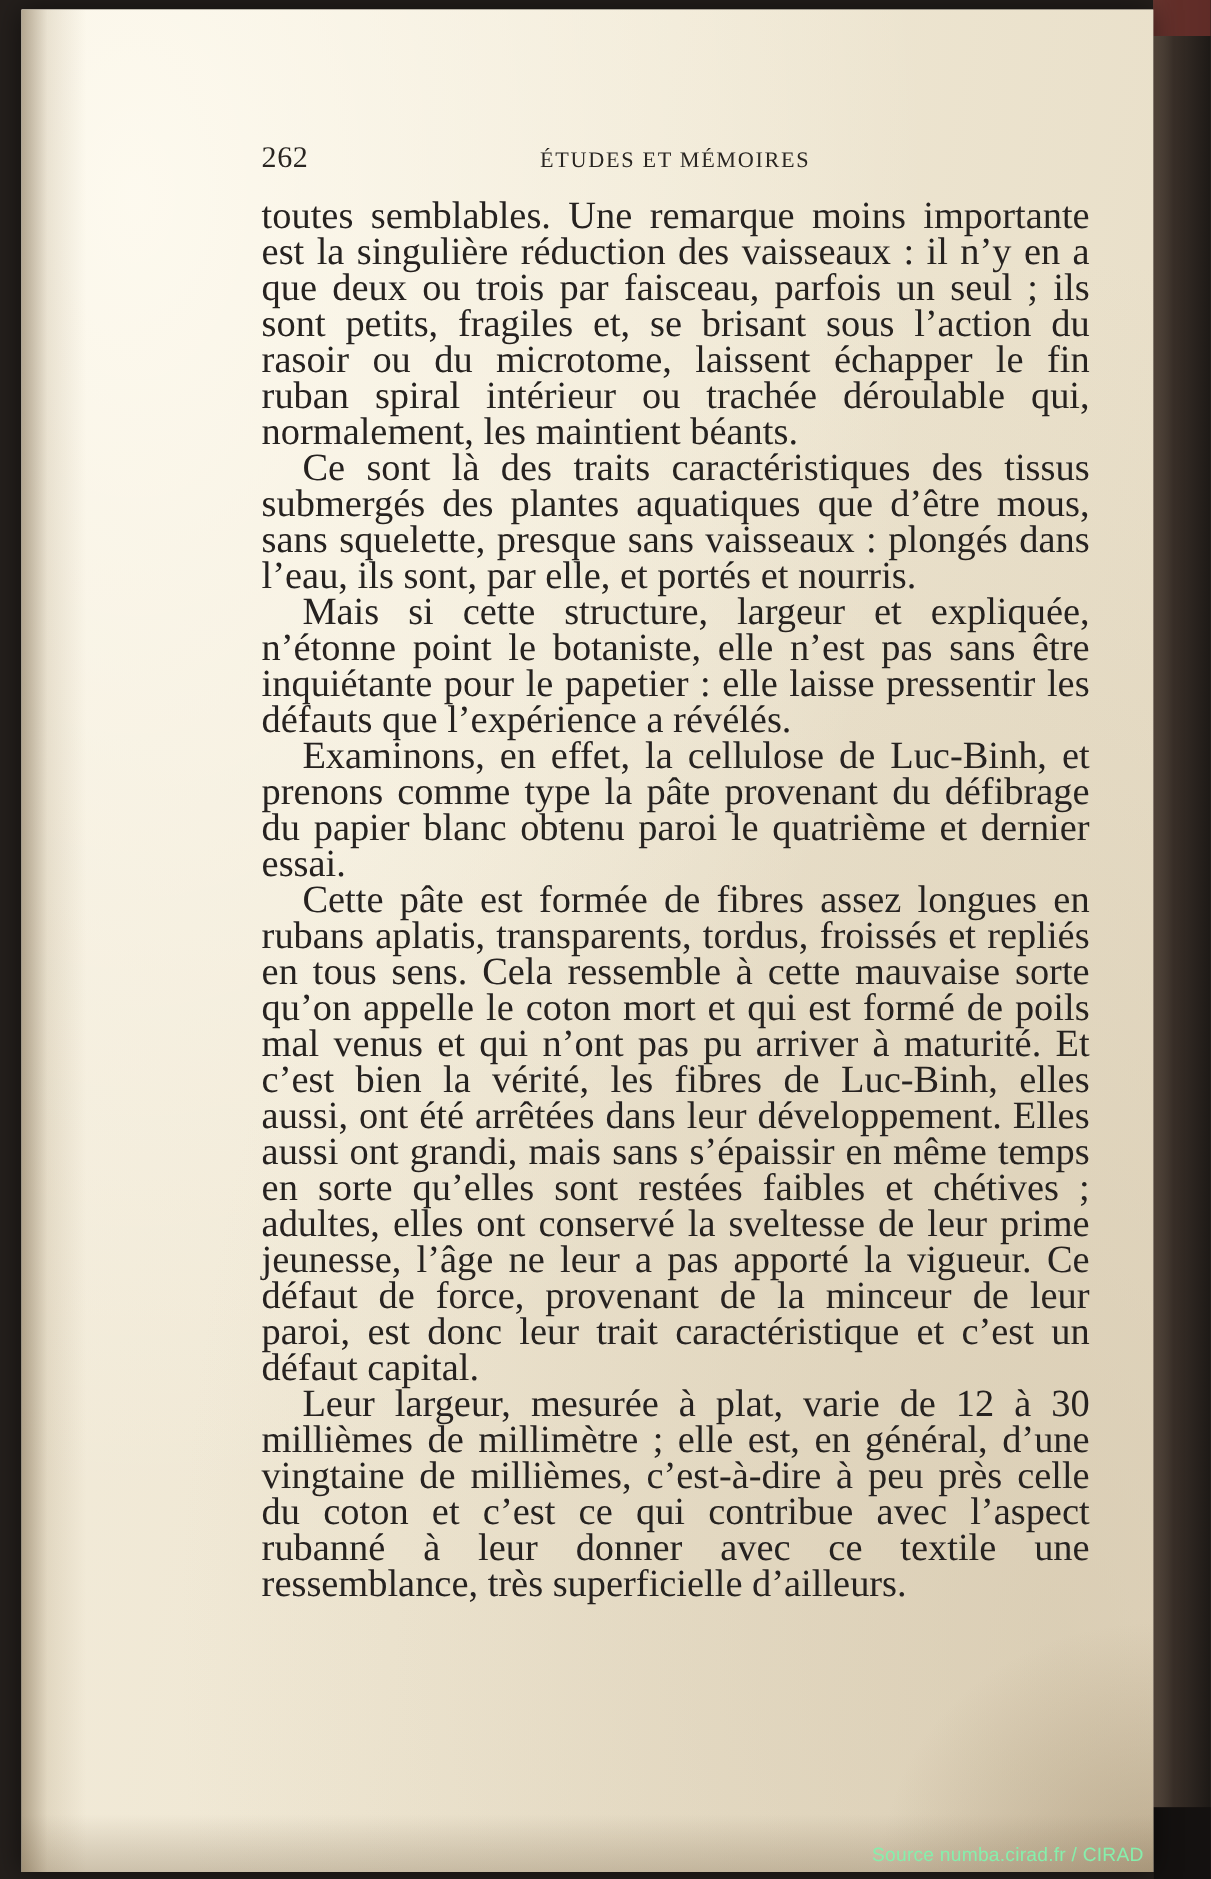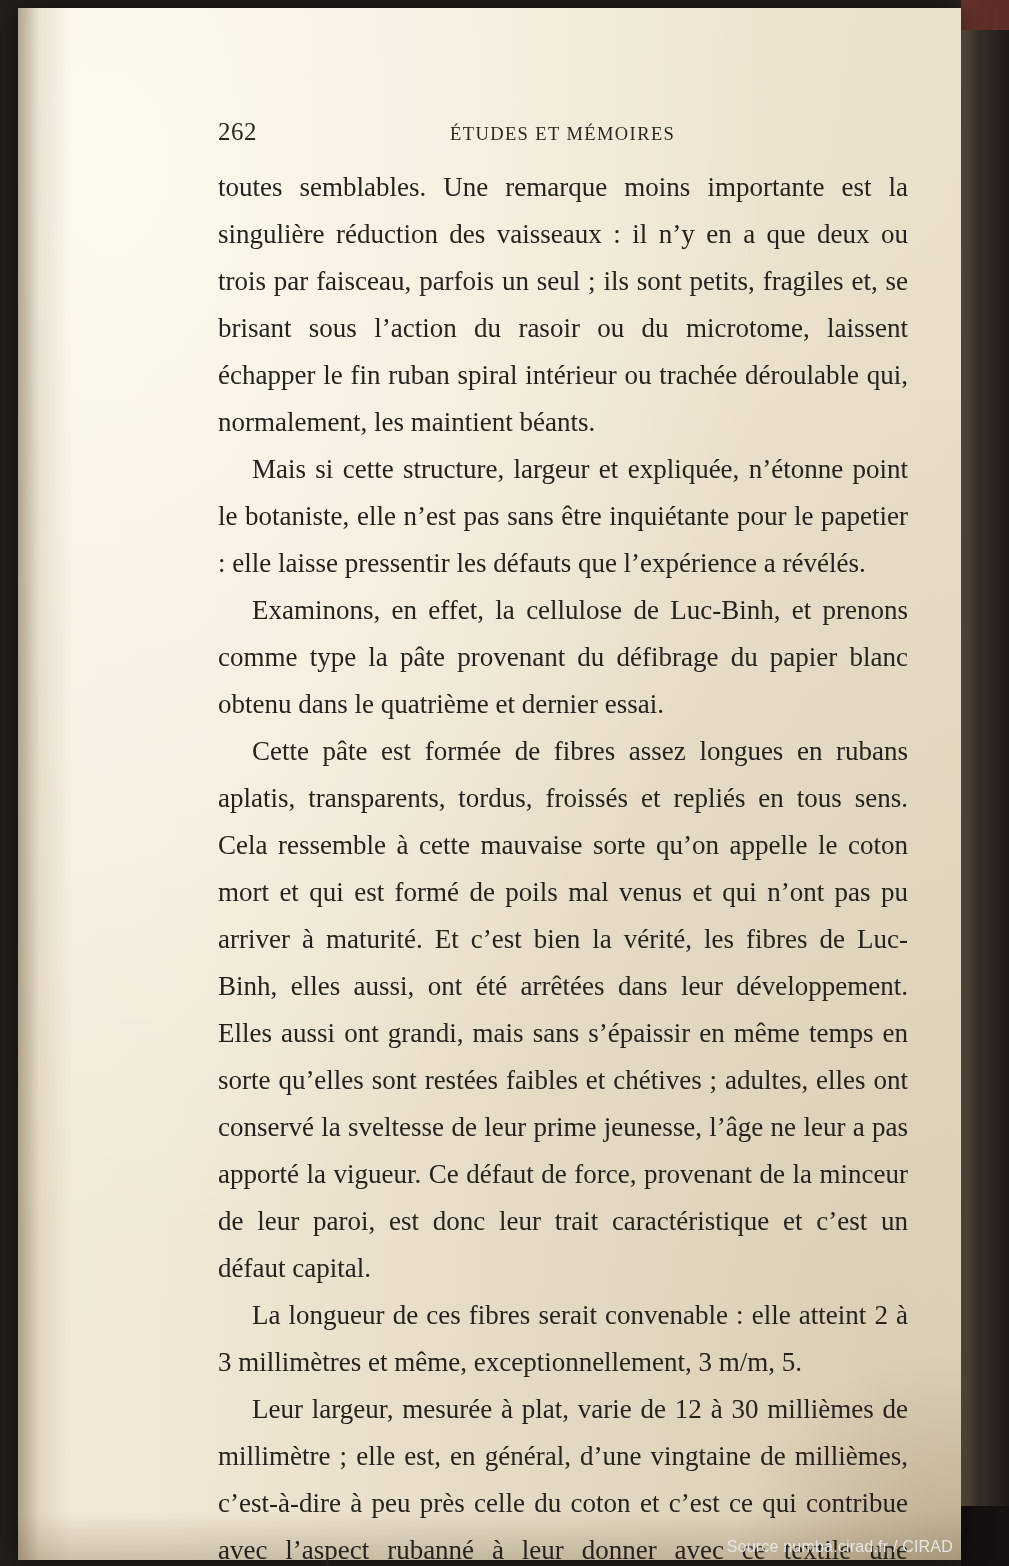--- a/index.html
+++ b/index.html
@@ -114,39 +114,39 @@
     top: 6px;
     font-size: 18.5px;
     letter-spacing: 1.4px;
     text-transform: uppercase;
     font-variant: small-caps;
     text-align: right;
   }
 
   .body-text p {
     margin: 0;
-    font-size: 27px;
-    line-height: 47px;
+    font-size: 32px;
+    line-height: 30px;
     text-align: justify;
     text-justify: inter-word;
     color: #262220;
     text-indent: 34px;
     hyphens: manual;
   }
   .body-text p.noindent {
     text-indent: 0;
   }
 
   #source {
     position: absolute;
     right: 56px;
     bottom: 10px;
     font-family: "Liberation Sans", sans-serif;
     font-size: 16px;
-    color: #e5e5e5;
+    color: #86efac;
     letter-spacing: 0.2px;
   }
 </style>
 </head>
 <body>
 
 <div id="scan">
   <div id="right-edge"></div>
   <div id="right-edge-top"></div>
   <div id="right-edge-bot"></div>
@@ -158,24 +158,24 @@
 
     <div id="content">
 
       <div class="runhead">
         <div class="folio">262</div>
         <div class="runtitle">Études et Mémoires</div>
       </div>
 
       <div class="body-text">
         <p class="noindent">toutes semblables. Une remarque moins importante est la singulière réduction des vaisseaux : il n’y en a que deux ou trois par faisceau, parfois un seul ; ils sont petits, fragiles et, se brisant sous l’action du rasoir ou du microtome, laissent échapper le fin ruban spiral intérieur ou trachée déroulable qui, normalement, les maintient béants.</p>
+        <p>Ce sont là des traits caractéristiques des tissus submergés des plantes aquatiques que d’être mous, sans squelette, presque sans vaisseaux : plongés dans l’eau, ils sont, par elle, et portés et nourris.</p>
         <p>Mais si cette structure, largeur et expliquée, n’étonne point le botaniste, elle n’est pas sans être inquiétante pour le papetier : elle laisse pressentir les défauts que l’expérience a révélés.</p>
-        <p>Examinons, en effet, la cellulose de Luc-Binh, et prenons comme type la pâte provenant du défibrage du papier blanc obtenu dans le quatrième et dernier essai.</p>
+        <p>Examinons, en effet, la cellulose de Luc-Binh, et prenons comme type la pâte provenant du défibrage du papier blanc obtenu paroi le quatrième et dernier essai.</p>
         <p>Cette pâte est formée de fibres assez longues en rubans aplatis, transparents, tordus, froissés et repliés en tous sens. Cela ressemble à cette mauvaise sorte qu’on appelle le coton mort et qui est formé de poils mal venus et qui n’ont pas pu arriver à maturité. Et c’est bien la vérité, les fibres de Luc-Binh, elles aussi, ont été arrêtées dans leur développement. Elles aussi ont grandi, mais sans s’épaissir en même temps en sorte qu’elles sont restées faibles et chétives ; adultes, elles ont conservé la sveltesse de leur prime jeunesse, l’âge ne leur a pas apporté la vigueur. Ce défaut de force, provenant de la minceur de leur paroi, est donc leur trait caractéristique et c’est un défaut capital.</p>
-        <p>La longueur de ces fibres serait convenable : elle atteint 2 à 3 millimètres et même, exceptionnellement, 3 m/m, 5.</p>
         <p>Leur largeur, mesurée à plat, varie de 12 à 30 millièmes de millimètre ; elle est, en général, d’une vingtaine de millièmes, c’est-à-dire à peu près celle du coton et c’est ce qui contribue avec l’aspect rubanné à leur donner avec ce textile une ressemblance, très superficielle d’ailleurs.</p>
 
       </div>
 
     </div>
   </div>
 
   <div id="source">Source numba.cirad.fr / CIRAD</div>
 </div>
 

